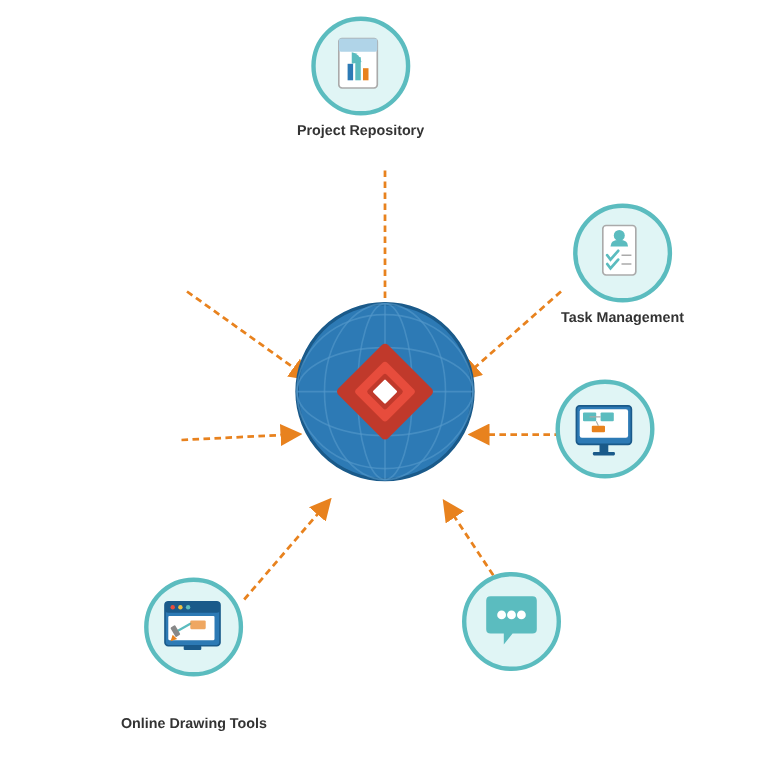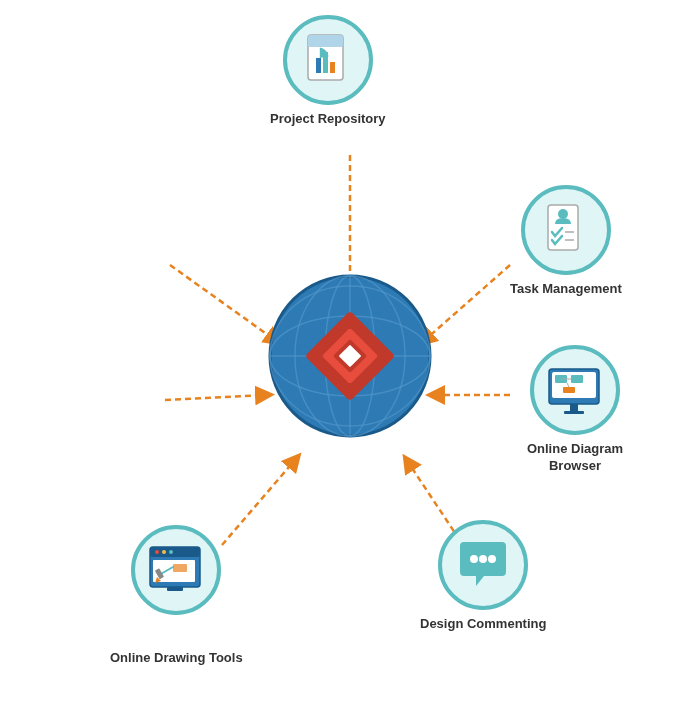--- a/index.html
+++ b/index.html
@@ -171,21 +171,20 @@
         <rect x="11" y="16" width="12" height="8" rx="1" fill="#5bbcbf"></rect>
         <rect x="27" y="16" width="12" height="8" rx="1" fill="#5bbcbf"></rect>
         <rect x="19" y="28" width="12" height="6" rx="1" fill="#e8821e"></rect>
         <line x1="17" y1="20" x2="27" y2="20" stroke="#aaa" stroke-width="1"></line>
         <line x1="23" y1="24" x2="25" y2="28" stroke="#aaa" stroke-width="1"></line>
 
         <rect x="26" y="45" width="8" height="7" fill="#1a5a8a"></rect>
         <rect x="20" y="52" width="20" height="3" rx="1" fill="#1a5a8a"></rect>
       </svg>
     </div>
-    <div class="node-label">Online Diagram Browser</div>
   </div>
 
   <div class="node" style="left: 110px; top: 525px; gap: 29px;">
     <div class="node-circle" style="width:90px;height:90px; background:#e0f5f5; border-color:#5bbcbf;">
       <svg width="62" height="62" viewBox="0 0 62 62">
 
         <rect x="5" y="8" width="50" height="40" rx="3" fill="#2d7ab5" stroke="#1a5a8a" stroke-width="1.5"></rect>
         <rect x="5" y="8" width="50" height="10" rx="3" fill="#1a5a8a"></rect>
         <circle cx="12" cy="13" r="2" fill="#e74c3c"></circle>
         <circle cx="19" cy="13" r="2" fill="#f0c040"></circle>
@@ -208,16 +207,15 @@
     <div class="node-circle" style="width:90px;height:90px; background:#e0f5f5; border-color:#5bbcbf;">
       <svg width="62" height="62" viewBox="0 0 62 62">
 
         <path d="M8 12 Q8 8 12 8 L50 8 Q54 8 54 12 L54 38 Q54 42 50 42 L32 42 L24 52 L24 42 L12 42 Q8 42 8 38 Z" fill="#5bbcbf"></path>
 
         <circle cx="22" cy="25" r="4" fill="white"></circle>
         <circle cx="31" cy="25" r="4" fill="white"></circle>
         <circle cx="40" cy="25" r="4" fill="white"></circle>
       </svg>
     </div>
-    <div class="node-label">Design Commenting</div>
   </div>
 
 </div>
 
 </body></html>

